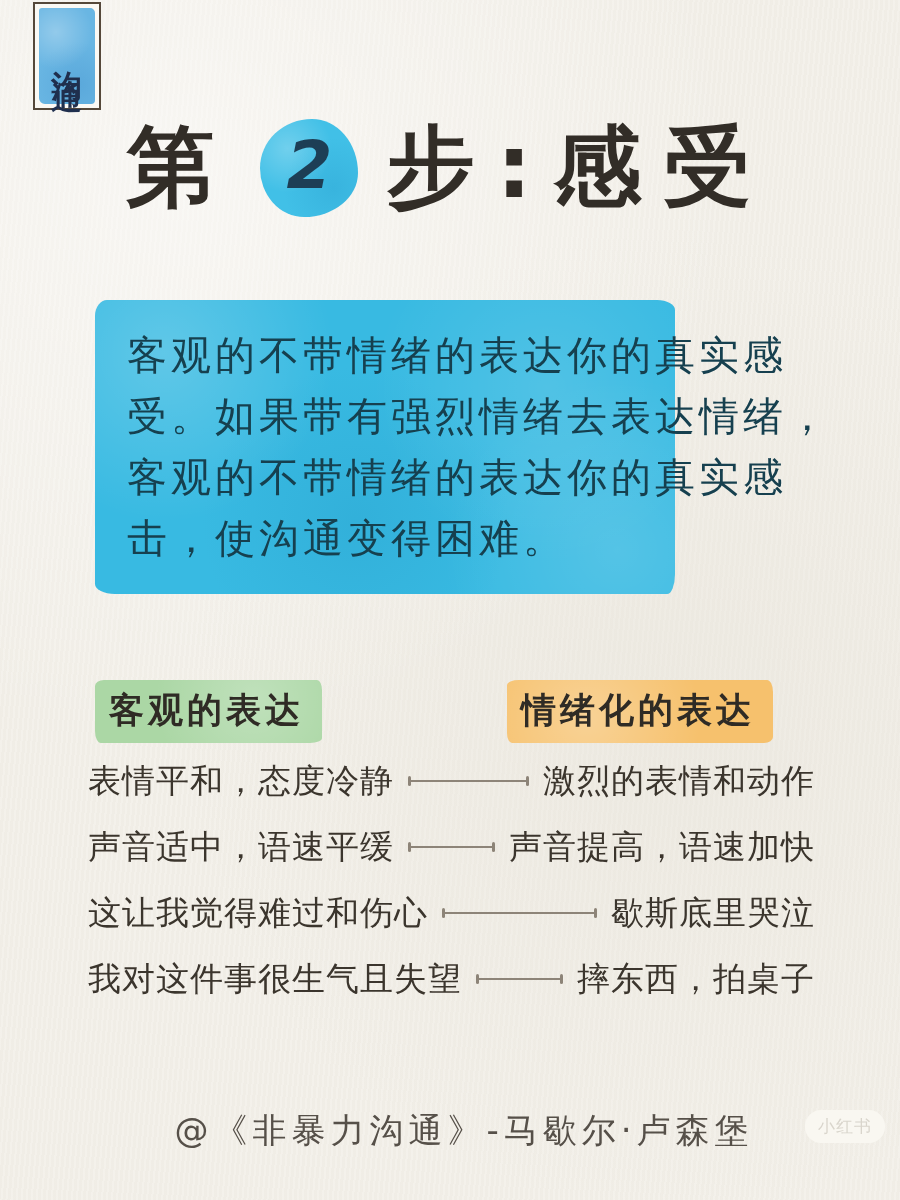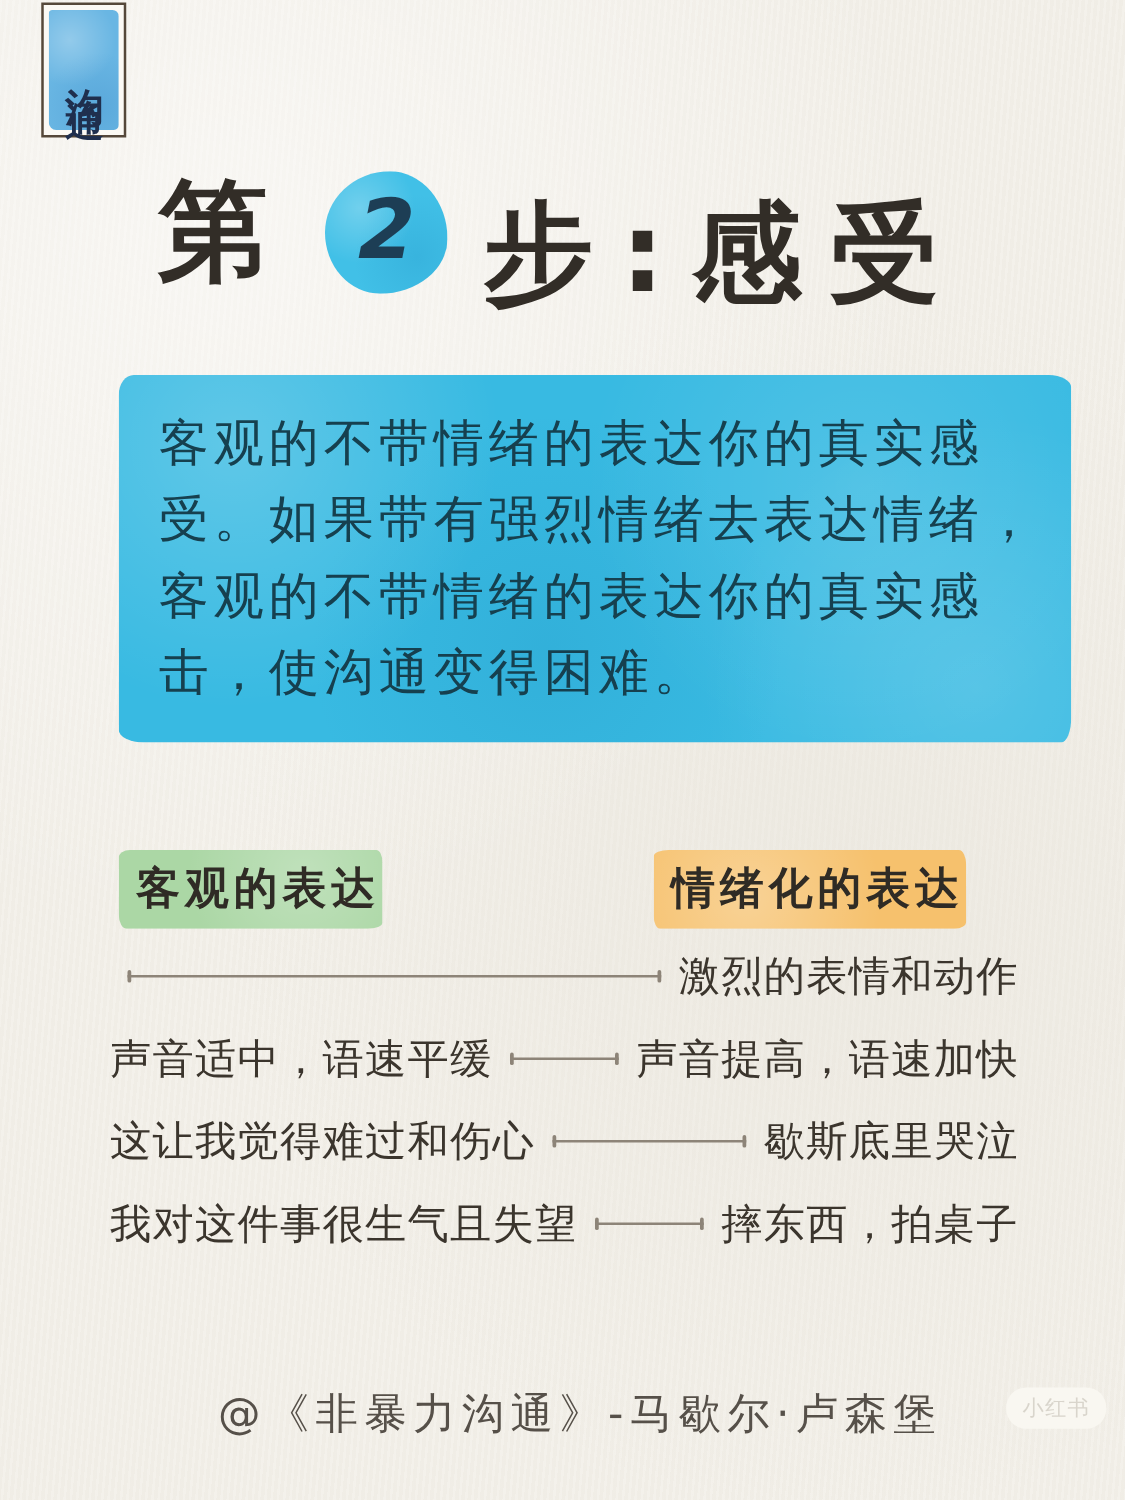--- a/index.html
+++ b/index.html
@@ -53,21 +53,21 @@
     justify-content: center;
     align-items: center;
   }
   .title-part {
     font-size: 88px;
     font-weight: bold;
     color: #322d27;
     letter-spacing: 22px;
     white-space: nowrap;
   }
-  .title-suffix { margin-left: 18px; margin-top: 36px; }
+  .title-suffix { margin-left: 18px; }
   .step-circle {
     width: 98px; height: 98px;
     margin: 0 10px 0 24px;
     background-color: #41c0e7;
     background-image:
       radial-gradient(circle at 28% 30%, rgba(255,255,255,0.25), transparent 45%),
       radial-gradient(circle at 75% 70%, rgba(20,130,185,0.20), transparent 50%);
     border-radius: 53% 47% 55% 45% / 50% 55% 45% 50%;
     display: flex; align-items: center; justify-content: center;
     flex: 0 0 auto;
@@ -77,21 +77,21 @@
     font-weight: bold;
     font-style: italic;
     color: #1d3e55;
     transform: translateY(-2px);
   }
 
   
   .intro-block {
     position: absolute;
     left: 95px; top: 300px;
-    width: 762px; height: 294px;
+    width: 580px; height: 294px;
     background-color: #38bae2;
     background-image:
       radial-gradient(circle at 12% 18%, rgba(255,255,255,0.20), transparent 30%),
       radial-gradient(circle at 78% 30%, rgba(255,255,255,0.12), transparent 35%),
       radial-gradient(circle at 45% 75%, rgba(18,125,175,0.16), transparent 40%),
       radial-gradient(circle at 90% 85%, rgba(255,255,255,0.14), transparent 30%);
     border-radius: 12px 18px 8px 20px / 16px 10px 20px 10px;
     padding: 25px 32px;
   }
   .intro-line {
@@ -109,21 +109,21 @@
     left: 95px; top: 680px;
     width: 680px;
     display: flex;
     align-items: flex-start;
   }
   .header-chip {
     font-size: 35px;
     font-weight: bold;
     letter-spacing: 4px;
     color: #2f2b25;
-    padding: 7px 2px 9px 14px;
+    padding: 7px 18px 9px 14px;
     white-space: nowrap;
   }
   .header-chip.green {
     background-color: #abd7a5;
     background-image: radial-gradient(circle at 70% 30%, rgba(255,255,255,0.25), transparent 60%);
     border-radius: 9px 5px 12px 6px / 6px 10px 5px 12px;
   }
   .header-chip.orange {
     margin-left: auto;
     margin-right: 2px;
@@ -224,20 +224,21 @@
     <div class="intro-line">击，使沟通变得困难。</div>
   </div>
 
   <div class="compare-headers">
     <span class="header-chip green">客观的表达</span>
     <span class="header-chip orange">情绪化的表达</span>
   </div>
 
   <div class="compare-rows">
     <div class="compare-row">
+      <span class="row-text">表情平和，态度冷静</span>
       <span class="row-connector"></span>
       <span class="row-text">激烈的表情和动作</span>
     </div>
     <div class="compare-row">
       <span class="row-text">声音适中，语速平缓</span>
       <span class="row-connector"></span>
       <span class="row-text">声音提高，语速加快</span>
     </div>
     <div class="compare-row">
       <span class="row-text">这让我觉得难过和伤心</span>

